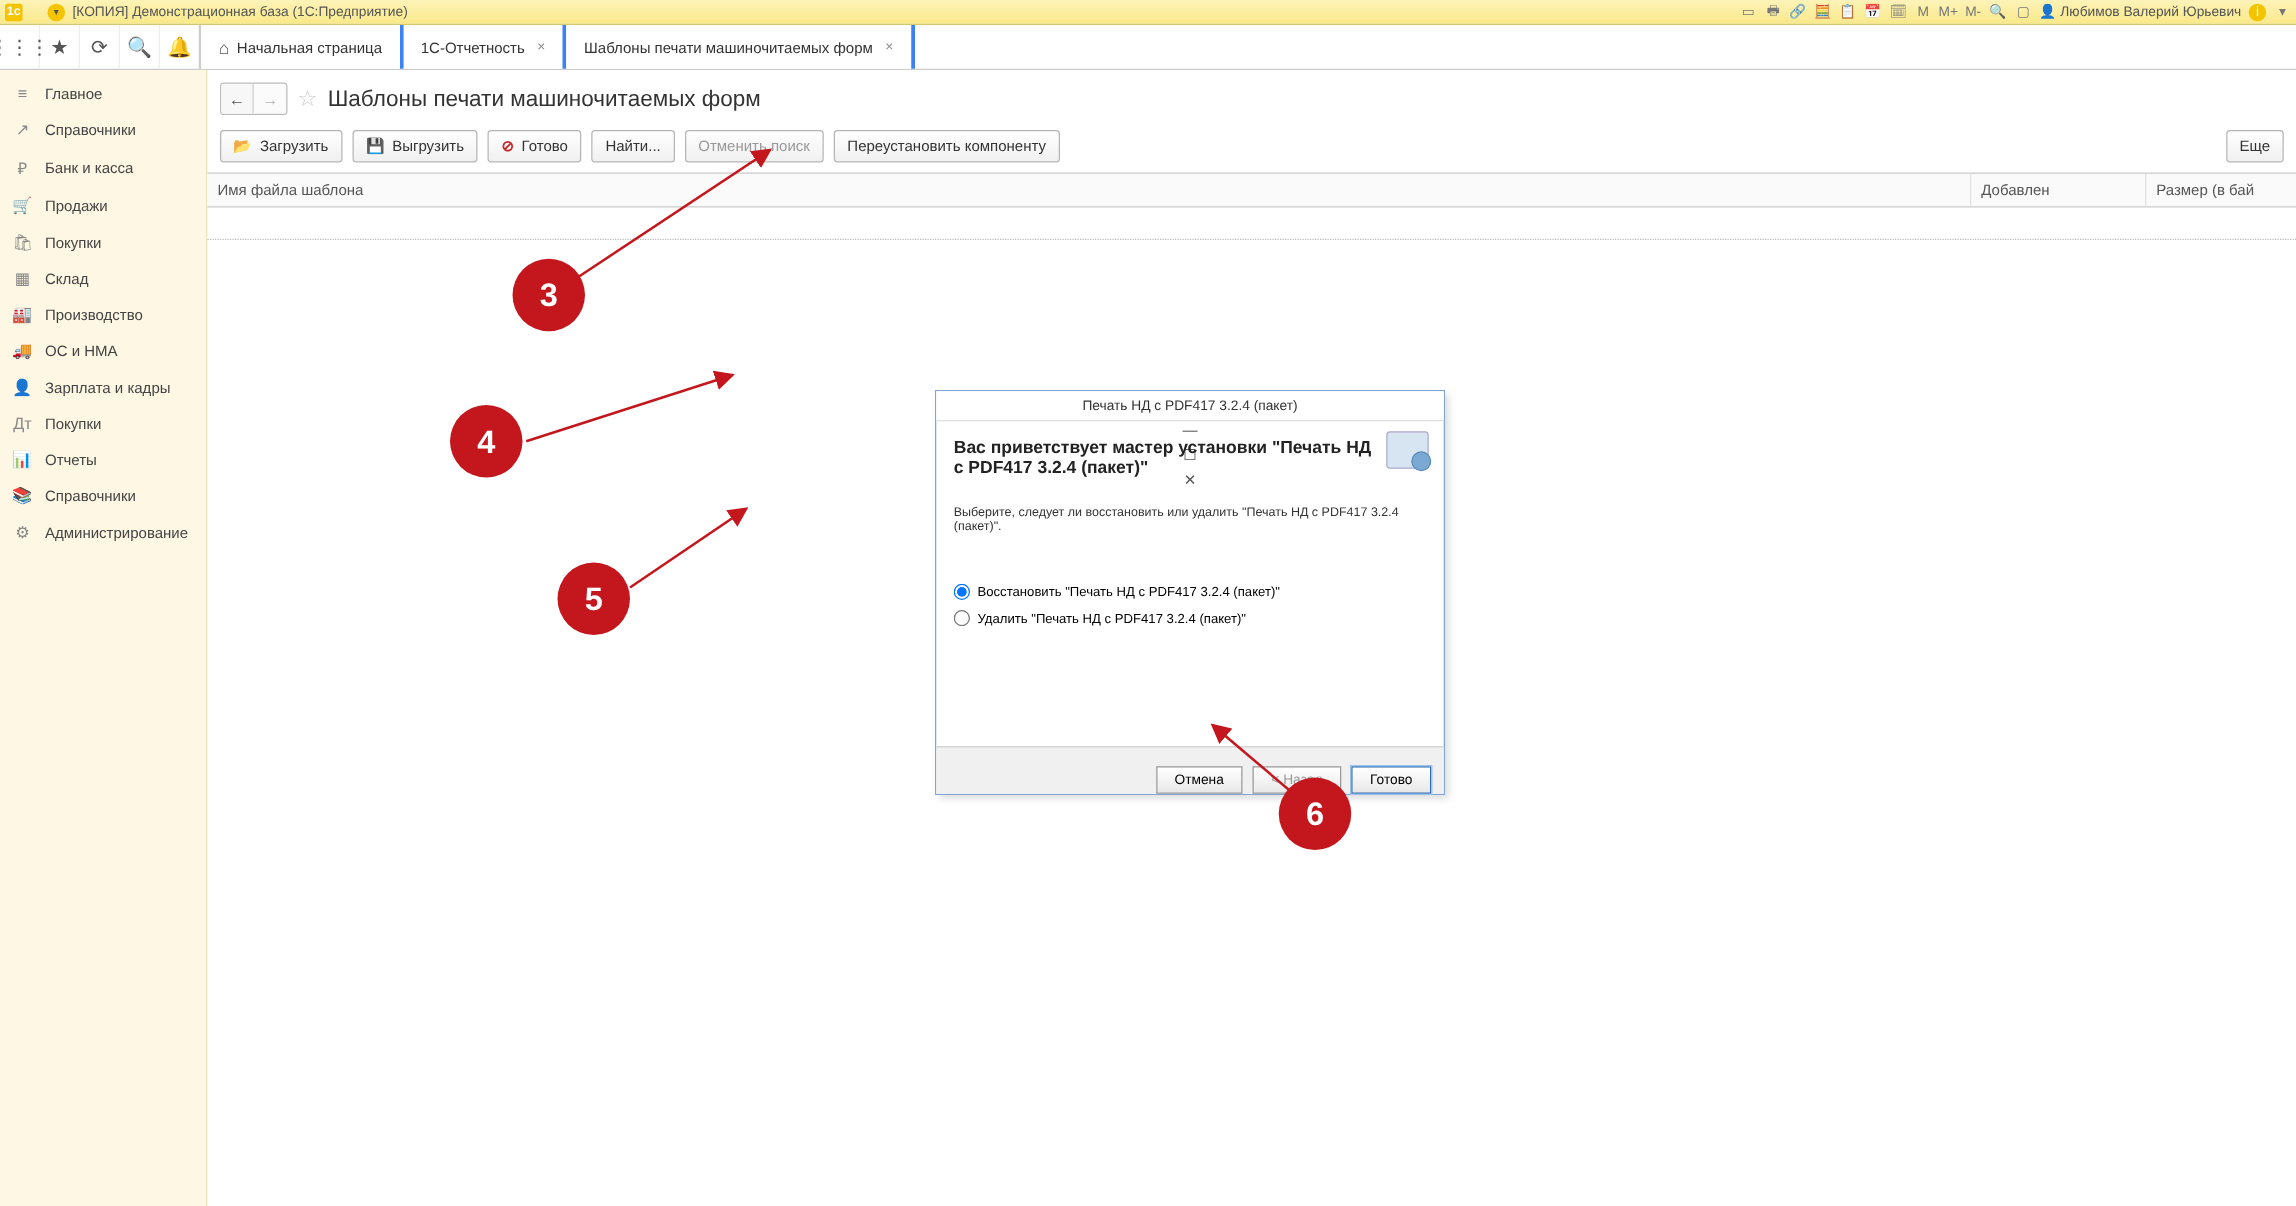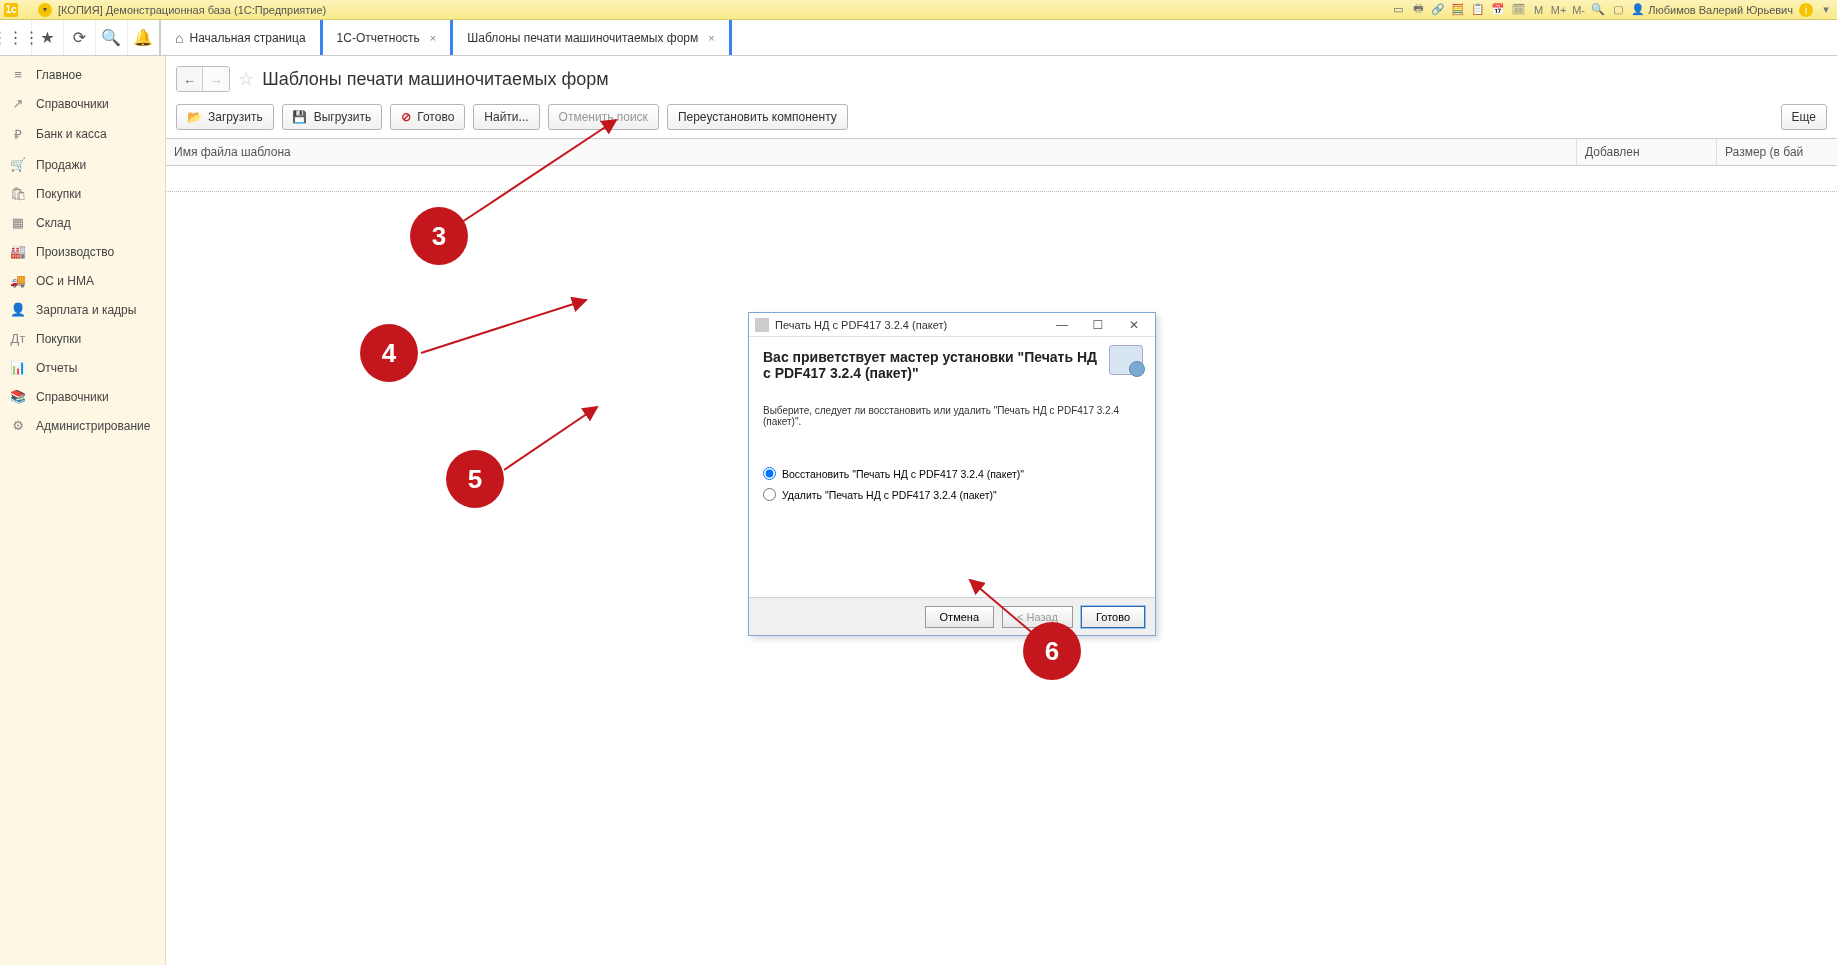--- a/index.html
+++ b/index.html
@@ -47,33 +47,33 @@
 
 .tablehead { display:flex; border-top:1px solid #ccc; border-bottom:1px solid #ccc; background:#fafafa; height:28px; align-items:center; font-size:12px; color:#555;}
 .tablehead .col { padding:0 8px; border-right:1px solid #e2e2e2; height:100%; display:flex; align-items:center;}
 .tablehead .col1 { flex:1;text-align:center;}
 .tablehead .col2 { width:140px;}
 .tablehead .col3 { width:120px; border-right:none;}
 .tablebody { height: 26px; border-bottom:1px dotted #bbb; margin-bottom:1px;}
 
 
 .dialog { position:absolute; left:582px; top:256px; width:408px; border:1px solid #7fa6d6; background:#fff; box-shadow: 3px 3px 6px rgba(0,0,0,.15); font-size:11px; }
-.dialog .dtitle { height:24px; background:#fff; border-bottom:1px solid #e0e0e0; display:flex; align-items:center; padding:0 6px; gap:6px;}
+.dialog .dtitle { height:24px; background:#fff; border-bottom:1px solid #e0e0e0; display:flex; align-items:center; padding:0 6px; gap:6px;flex-direction:column;}
 .dialog .dtitle .dicon { width:14px; height:14px; background:#ccc; display:inline-block;}
 .dialog .dtitle .txt { flex:1; font-size:11px; color:#333;}
 .dialog .dtitle .wbtn { width:30px; text-align:center; font-size:12px; color:#555; cursor:pointer;}
 .dialog .body { padding: 12px 14px 60px 14px; position:relative; min-height:260px;}
 .dialog .heading { font-size:14px; font-weight:bold; color:#222; width:340px;}
 .dialog .wizicon { position:absolute; right:12px; top:8px; width:34px; height:30px; background:#d7e4f2; border:1px solid #aac; border-radius:3px;}
 .dialog .wizicon::after{content:"";position:absolute;bottom:-3px;right:-3px;width:14px;height:14px;border-radius:50%;background:#7aa9d6;border:1px solid #5a89b6;}
 .dialog .desc { margin-top:24px; font-size:10px; color:#333;}
 .dialog .opts { margin-top:40px; display:flex; flex-direction:column; gap:8px; font-size:10.5px;}
 .dialog .opt { display:flex; align-items:center; gap:6px;}
 .dialog .opt input { margin:0;}
-.dialog .footer { height:38px; border-top:1px solid #d0d0d0; background:#f0f0f0; display:flex; align-items:center; justify-content:flex-end; gap:8px; padding:0 10px;}
+.dialog .footer { height:38px; border-top:1px solid #d0d0d0; background:#f0f0f0; display:flex; align-items:flex-end; justify-content:flex-end; gap:8px; padding:0 10px;}
 .dialog .dbtn { height:22px; padding:0 14px; border:1px solid #999; background:linear-gradient(#fff,#e8e8e8); font-size:11px; cursor:pointer; display:flex; align-items:center;}
 .dialog .dbtn.primary { border:1px solid #2a6db5; outline:1px solid #9cc1e8;}
 .dialog .dbtn.dis { color:#999;}
 .marker { width:58px; height:58px; border-radius:50%; background:#c3171d; color:#fff; display:flex; align-items:center; justify-content:center; font-size:26px; font-weight:bold; position:absolute;}
 svg.arrows { position:absolute; top:0; left:0; pointer-events:none;}
 </style>
 </head>
 <body>
 
 <div class="titlebar">

